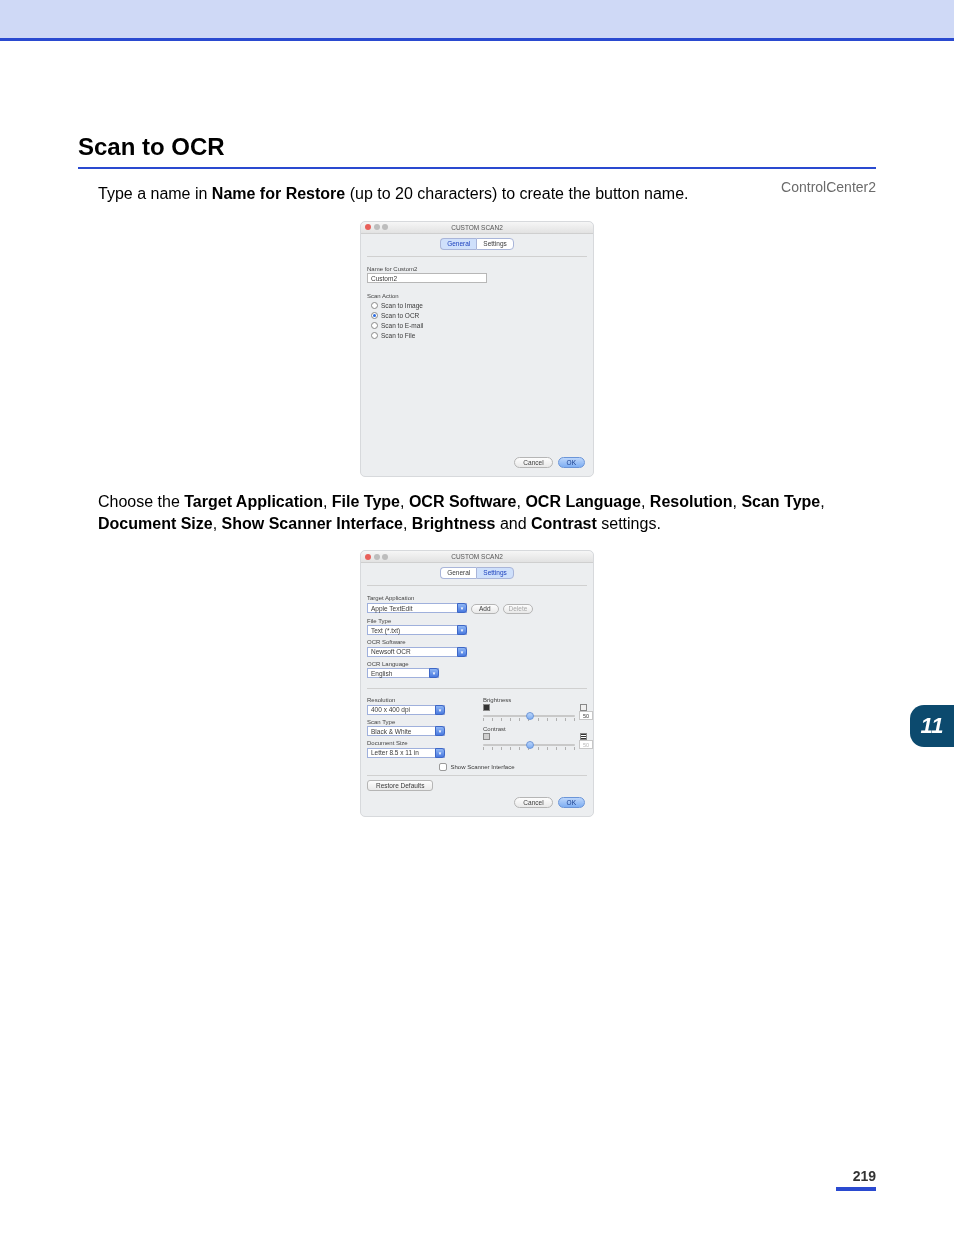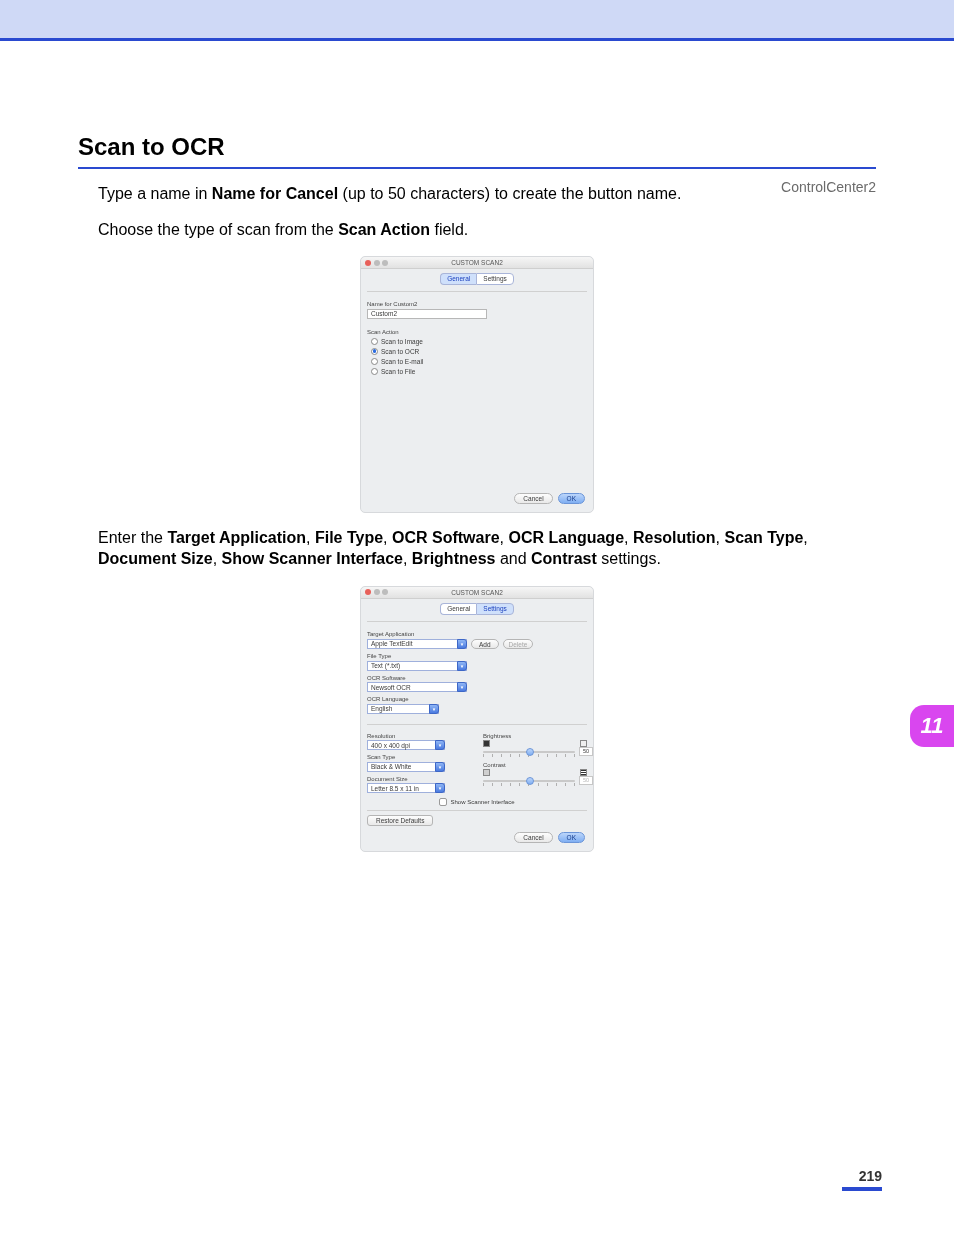--- a/index.html
+++ b/index.html
@@ -44,24 +44,24 @@
   .slider-track { position:absolute; top:3px; left:0; right:0; height:2px; background:#c9c9c9; border-radius:1px; }
   .slider-thumb { position:absolute; top:0; width:8px; height:8px; border-radius:50%; background:linear-gradient(#bcd6fb,#7faef2); border:1px solid #6b95d8; left:43px; }
   .slider-ticks { position:absolute; top:6px; left:0; right:0; display:flex; justify-content:space-between; }
   .slider-ticks span { width:1px; height:3px; background:#b0b0b0; }
   .slider-val { position:absolute; right:-18px; top:-1px; width:14px; height:9px; border:1px solid #c7c7c7; background:#fff; font-size:5.5px; display:flex; align-items:center; justify-content:center; }
   .sqicon { width:7px; height:7px; border:1px solid #888; display:inline-block; position:relative; }
   .sqicon.dark { background:#333; }
   .sqicon.stripes { background:repeating-linear-gradient(to bottom,#333 0,#333 1px,#fff 1px,#fff 2px); }
   .chk { width:8px; height:8px; border:1px solid #9a9a9a; border-radius:2px; background:#fff; display:inline-block; margin-right:3px; vertical-align:middle; }
   .hr-thin { border:none; border-top:1px solid #d0d0d0; margin:4px 0; }
-  .page-num-box { position:absolute; right:72px; bottom:44px; text-align:right; }
+  .page-num-box { position:absolute; right:78px; bottom:44px; text-align:right; }
   .page-num { font-weight:bold; font-size:14px; color:#333; }
   .page-num-bar { width:40px; height:4px; background:#2a4ad0; margin-top:3px; margin-left:auto; }
-  .side-tab { position:absolute; right:0; top:705px; width:44px; height:42px; background:#d946ef; border-radius:14px 0 0 14px; color:#fff; display:flex; align-items:center; justify-content:center; font-weight:bold; font-style:italic; font-size:22px; }
+  .side-tab { position:absolute; right:0; top:705px; width:44px; height:42px; background:#0c4a6e; border-radius:14px 0 0 14px; color:#fff; display:flex; align-items:center; justify-content:center; font-weight:bold; font-style:italic; font-size:22px; }
   b { font-weight:bold; }
   .add-del-row { display:flex; gap:4px; margin-top:1px; }
   .small-iconpair { display:flex; gap:3px; align-items:center; margin-top:1px; }
   .restore-row { margin-top:4px; }
   .center-area { text-align:center; margin-top:5px; font-size:6px; }
   .spacer-tall { height: 100px; }
 </style>
 </head>
 <body>
 
@@ -69,24 +69,21 @@
 <div class="top-rule"></div>
 
 <div class="page">
   <div class="header-right">ControlCenter2</div>
 
   <h1 class="section-title">Scan to OCR</h1>
   <div class="section-title-rule"></div>
 
 
   <p class="body-p">
-    <span>Type a name in </span><b>Name for Cancel</b><span> (up to 50 characters) to create the button name.</span>
-  </p>
-  <p class="body-p">
-    <span>Choose the type of scan from the </span><b>Scan Action</b><span> field.</span>
+    <span>Type a name in </span><b>Name for Restore</b><span> (up to 20 characters) to create the button name.</span>
   </p>
 
   <div class="screenshot">
     <div class="ss-title-bar">
       <div class="traffic">
         <div class="tdot td-r"></div>
         <div class="tdot td-y"></div>
         <div class="tdot td-g"></div>
       </div>
       <span>CUSTOM SCAN2</span>
@@ -122,21 +119,21 @@
       <div class="spacer-tall"></div>
     </div>
     <div class="footer-btns">
       <div class="btn">Cancel</div>
       <div class="btn primary">OK</div>
     </div>
   </div>
 
 
   <p class="body-p">
-    <span>Enter the </span><b>Target Application</b><span>, </span><b>File Type</b><span>, </span><b>OCR Software</b><span>, </span><b>OCR Language</b><span>, </span><b>Resolution</b><span>, </span><b>Scan Type</b><span>, </span><b>Document Size</b><span>, </span><b>Show Scanner Interface</b><span>, </span><b>Brightness</b><span> and </span><b>Contrast</b><span> settings.</span>
+    <span>Choose the </span><b>Target Application</b><span>, </span><b>File Type</b><span>, </span><b>OCR Software</b><span>, </span><b>OCR Language</b><span>, </span><b>Resolution</b><span>, </span><b>Scan Type</b><span>, </span><b>Document Size</b><span>, </span><b>Show Scanner Interface</b><span>, </span><b>Brightness</b><span> and </span><b>Contrast</b><span> settings.</span>
   </p>
 
   <div class="screenshot">
     <div class="ss-title-bar">
       <div class="traffic">
         <div class="tdot td-r"></div>
         <div class="tdot td-y"></div>
         <div class="tdot td-g"></div>
       </div>
       <span>CUSTOM SCAN2</span>

